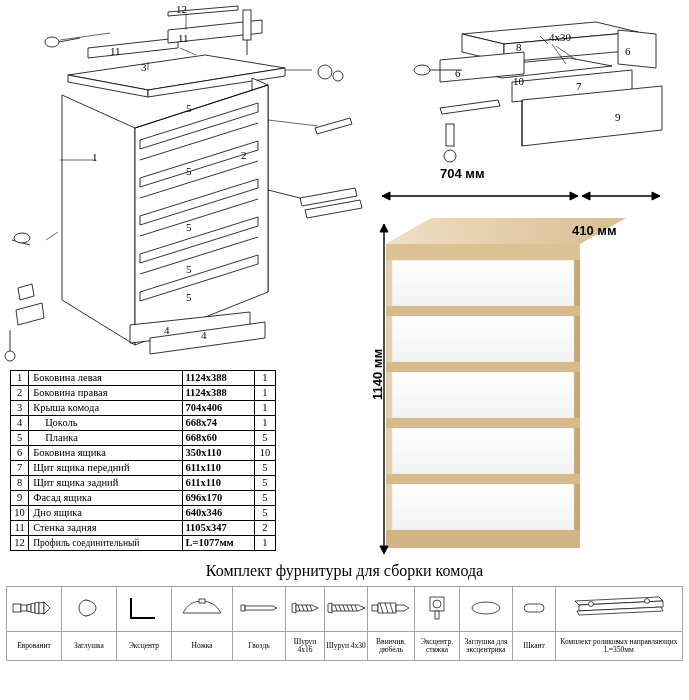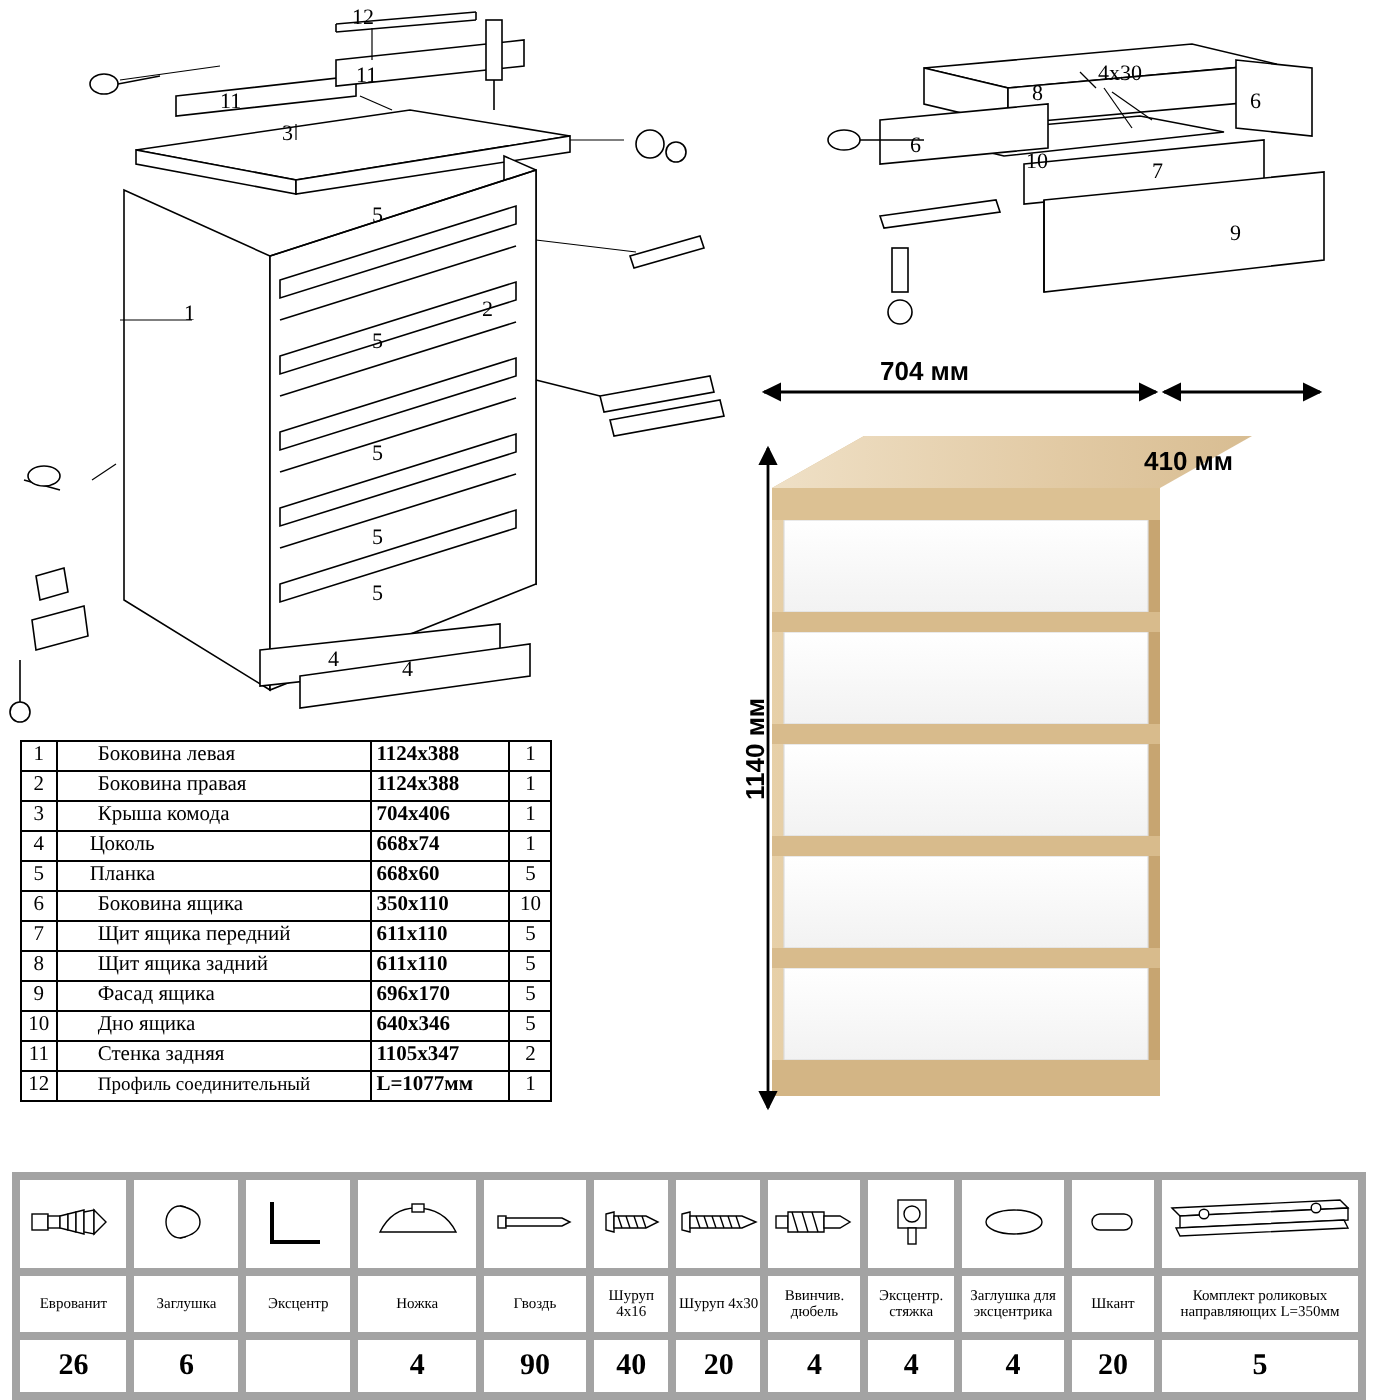--- a/index.html
+++ b/index.html
@@ -24,21 +24,21 @@
   
   .parts-table{
     position:absolute;left:10px;top:370px;width:266px;
     border-collapse:collapse;font-size:10.5px;
   }
   .parts-table td{
     border:1px solid #000;padding:0 2px;height:14px;line-height:14px;
     white-space:nowrap;
   }
   .parts-table td.c-no{width:14px;text-align:center;}
-  .parts-table td.c-name{width:148px;text-align:left;padding-left:20px;}
+  .parts-table td.c-name{width:148px;text-align:left;padding-left:4px;}
   .parts-table td.c-name.ind{padding-left:16px;}
   .parts-table td.c-dim{width:72px;text-align:left;font-weight:bold;}
   .parts-table td.c-qty{width:18px;text-align:center;}
 
   
   .photo{position:absolute;left:378px;top:196px;width:292px;height:358px;}
 
   
   .dim{font-family:"Liberation Sans",sans-serif;font-weight:bold;font-size:13px;}
   .dim-v{transform:rotate(-90deg);transform-origin:left top;}
@@ -46,21 +46,21 @@
   
   .kit-title{
     position:absolute;left:0;top:562px;width:689px;text-align:center;
     font-size:16px;font-family:"Liberation Serif",serif;
   }
   .kit{
     position:absolute;left:6px;top:586px;width:677px;
     border-collapse:collapse;font-size:8px;
     font-family:"Liberation Serif",serif;
   }
-  .kit td{border:4px solid #a3a3a3;text-align:center;vertical-align:middle;margin-left:48px;}
+  .kit td{border:1px solid #a3a3a3;text-align:center;vertical-align:middle;margin-left:48px;}
   .kit tr.icons td{height:42px;}
   .kit tr.names td{height:26px;font-size:7.5px;line-height:1.05;padding:1px;}
   .kit tr.counts td{height:24px;font-size:15px;font-weight:bold;}
 </style>
 </head>
 <body>
 
 <div class="page">
 
   <div class="draw" style="left:0;top:0;width:370px;height:365px;">
@@ -332,24 +332,25 @@
 
     <line x1="212" y1="26" x2="290" y2="26" stroke-width="1.4"></line>
     <polygon points="212,26 220,22 220,30"></polygon>
     <polygon points="290,26 282,22 282,30"></polygon>
 
     <line x1="14" y1="54" x2="14" y2="384" stroke-width="1.4"></line>
     <polygon points="14,54 10,62 18,62"></polygon>
     <polygon points="14,384 10,376 18,376"></polygon>
   </svg>
 
-  <div class="abs dim" style="left:440px;top:178px;">704 мм</div>
+  <div class="abs dim" style="left:440px;top:166px;">704 мм</div>
   <div class="abs dim" style="left:572px;top:178px;margin-top:45px;">410 мм</div>
   <div class="abs dim dim-v" style="left:370px;top:400px;">1140 мм</div>
 
+  <div class="kit-title">Комплект фурнитуры для сборки комода</div>
 
   <table class="kit">
     <tbody>
       <tr class="icons">
         <td style="width:52px">
           <svg width="46" height="16" viewBox="0 0 46 16" stroke="#000" fill="#fff" stroke-width="0.7">
             <rect x="2" y="4" width="8" height="8"></rect>
               <rect x="10" y="5" width="6" height="6"></rect>
             <path d="M16 5 l4 -1 v8 l-4 -1z"></path>
               <path d="M20 4 l4 -1 v10 l-4 -1z"></path>
@@ -437,30 +438,16 @@
         <td>Ножка</td>
         <td>Гвоздь</td>
         <td>Шуруп 4х16</td>
         <td>Шуруп 4х30</td>
         <td>Ввинчив. дюбель</td>
         <td>Эксцентр. стяжка</td>
         <td>Заглушка для эксцентрика</td>
         <td>Шкант</td>
         <td>Комплект роликовых направляющих L=350мм</td>
       </tr>
-      <tr class="counts">
-        <td>26</td>
-        <td>6</td>
-        <td></td>
-        <td>4</td>
-        <td>90</td>
-        <td>40</td>
-        <td>20</td>
-        <td>4</td>
-        <td>4</td>
-        <td>4</td>
-        <td>20</td>
-        <td>5</td>
-      </tr>
     </tbody>
   </table>
 
 </div>
 
 </body></html>

